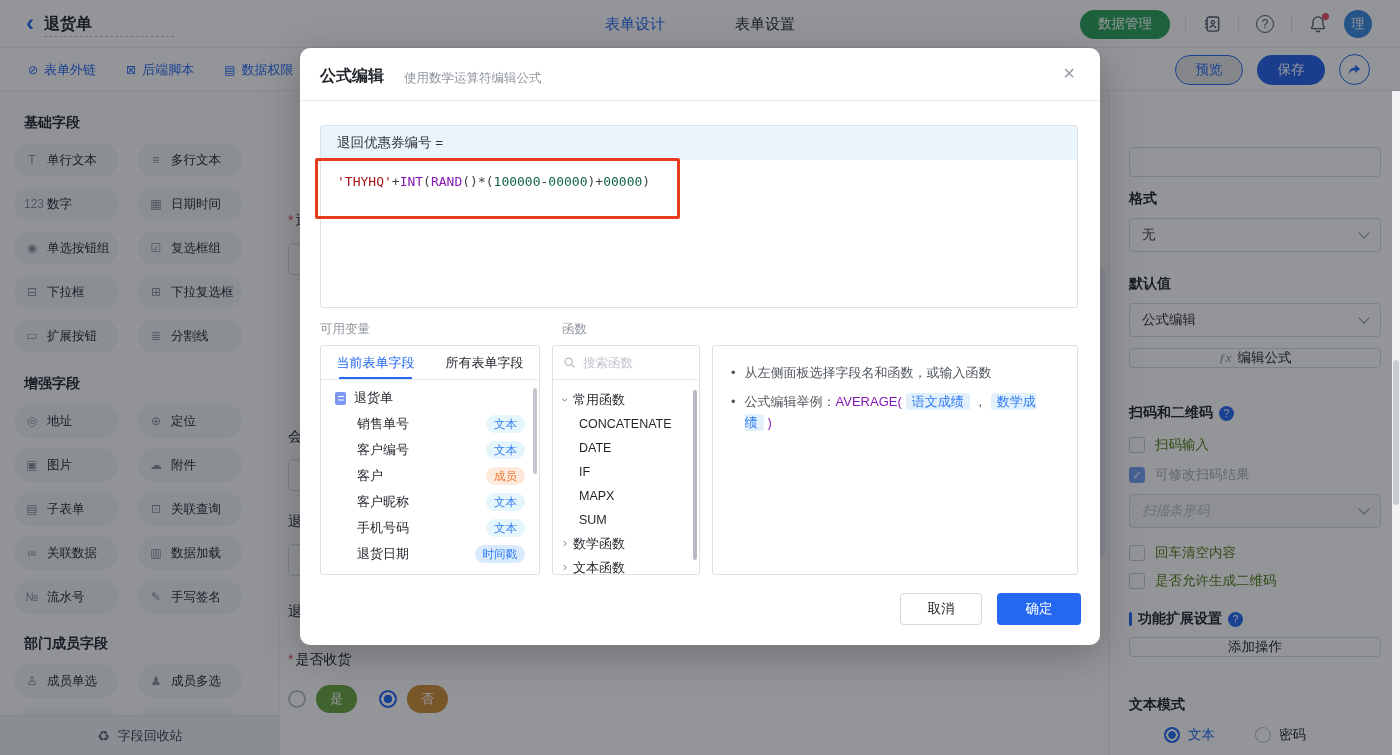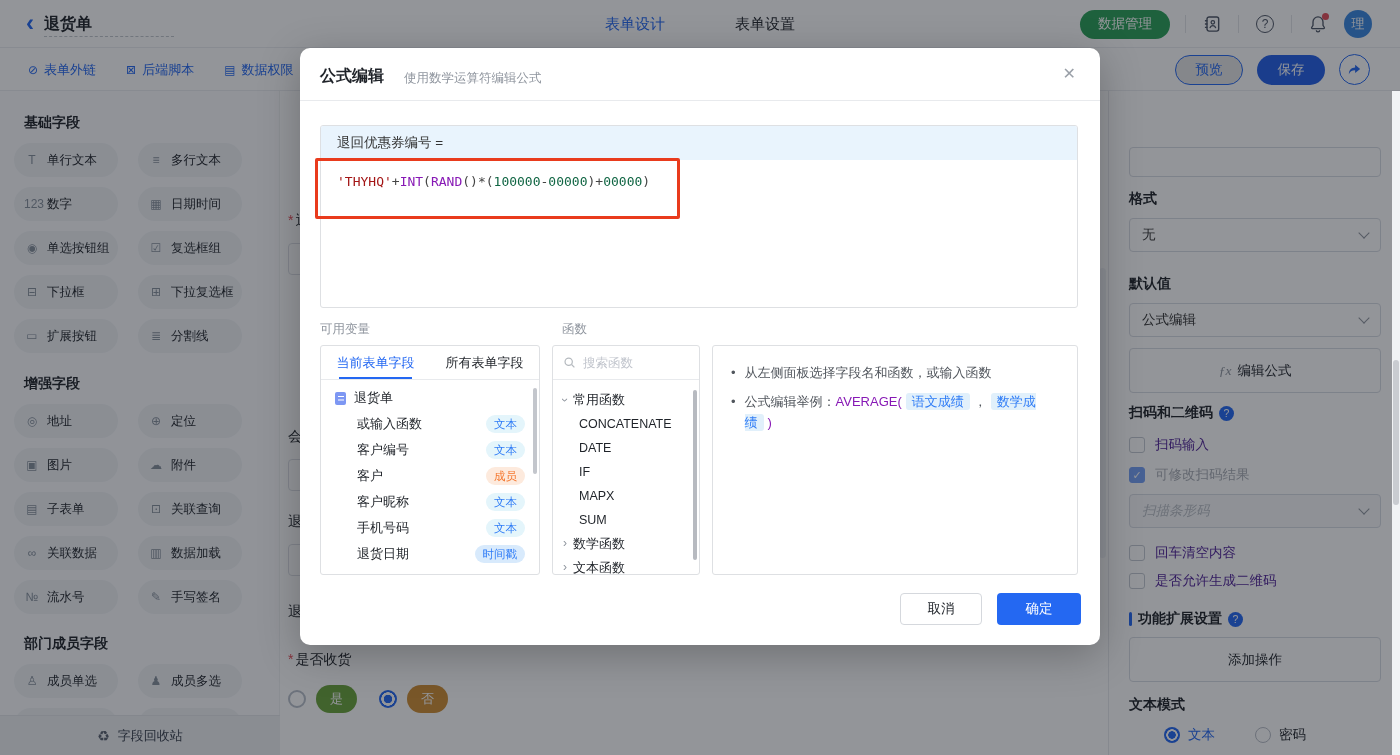--- a/index.html
+++ b/index.html
@@ -66,29 +66,29 @@
 .rightpanel { position:absolute; left:1108px; top:91px; width:292px; height:664px; background:#fff; border-left:1px solid #e8eaed; }
 .rp-tabs { position:absolute; left:0; top:0; width:100%; height:52px; border-bottom:1px solid #e5e6eb; display:flex; justify-content:center; gap:70px; align-items:center; }
 .rp-tab { font-size:14px; color:#1f2329; cursor:pointer; position:relative; height:52px; display:flex; align-items:center; }
 .rp-tab.active { color:#2468f2; }
 .rp-tab.active::after { content:""; position:absolute; left:-10px; right:-10px; bottom:0; height:3px; background:#2468f2; border-radius:2px; }
 .rp-input { position:absolute; left:20px; top:56px; width:252px; height:30px; border:1px solid #d8dce3; border-radius:4px; background:#fff; }
 .rp-label { position:absolute; left:20px; font-size:14px; font-weight:700; color:#1f2329; }
 .rp-select { position:absolute; left:20px; width:252px; height:34px; border:1px solid #d8dce3; border-radius:4px; background:#fff; font-size:13.5px; color:#333; display:flex; align-items:center; padding:0 12px; justify-content:space-between; cursor:pointer; }
 .rp-select.disabled { background:#f7f8fa; color:#b9bdc4;font-style:italic; }
 .chev { width:8px; height:8px; border-right:1.5px solid #8f959e; border-bottom:1.5px solid #8f959e; transform:rotate(45deg); margin-top:-4px; flex:none; }
-.rp-btn { position:absolute; left:20px; width:252px; height:45px; border:1px solid #d8dce3; border-radius:4px; background:#fff; font-size:13.5px; color:#1f2329; display:flex; align-items:center; justify-content:center; gap:6px; cursor:pointer; }
+.rp-btn { position:absolute; left:20px; width:252px; height:20px; border:1px solid #d8dce3; border-radius:4px; background:#fff; font-size:13.5px; color:#1f2329; display:flex; align-items:center; justify-content:center; gap:6px; cursor:pointer; }
 .fx { color:#8f959e; font-style:italic; font-family:"Liberation Serif","DejaVu Serif",serif; }
 .rp-sec { position:absolute; left:20px; font-size:14px; font-weight:700; color:#1f2329; display:flex; align-items:center; gap:6px; }
 .rp-sec .bar { width:3px; height:14px; background:#2468f2; border-radius:2px; }
 .qmark { width:15px; height:15px; border-radius:50%; background:#2468f2; color:#fff; font-size:10.5px; display:flex; align-items:center; justify-content:center; font-weight:400; }
 .rp-check { position:absolute; left:20px; display:flex; align-items:center; gap:10px; cursor:pointer; }
 .cb { width:16px; height:16px; border:1.5px solid #c4c9d1; border-radius:3px; background:#fff; font-size:11px; color:#fff; display:flex; align-items:center; justify-content:center; flex:none; }
 .cb.checked { background:#2468f2; border-color:#2468f2; opacity:.62; }
-.cb-label { font-size:13.5px; color:#4c1d95; }
+.cb-label { font-size:13.5px; color:#4d7c0f; }
 .rp-check.disabled .cb-label { color:#a9adb5; }
 .rp-radios { position:absolute; left:55px; display:flex; gap:40px; }
 .rp-radio { display:flex; align-items:center; gap:8px; cursor:pointer; }
 .r16 { width:16px; height:16px; border-radius:50%; border:1.5px solid #b9bec7; background:#fff; flex:none; }
 .r16.sel { border:none; background:radial-gradient(circle at center,#2468f2 0 3.5px,#fff 4px 5.5px,#2468f2 6px 8px); }
 .rp-radio .lbl { font-size:13.5px; color:#1f2329; }
 .rp-radio.sel .lbl { color:#2468f2; }
 
 
 .overlay { position:absolute; inset:0; background:rgba(16,20,28,0.45); z-index:10; }
@@ -440,21 +440,21 @@
       <div class="vp-tabs" id="vp-tabs">
           <div class="vp-tab active">当前表单字段</div>
           <div class="vp-tab">所有表单字段</div>
         </div>
       <div class="vp-list" id="vp-list">
           <div class="vp-row root">
             <span class="doc-ic"></span>
             <span class="vp-name">退货单</span>
           </div>
           <div class="vp-row">
-            <span class="vp-name">或输入函数</span>
+            <span class="vp-name">销售单号</span>
             <span class="badge text">文本</span>
           </div>
           <div class="vp-row">
             <span class="vp-name">客户编号</span>
             <span class="badge text">文本</span>
           </div>
           <div class="vp-row">
             <span class="vp-name">客户</span>
             <span class="badge member">成员</span>
           </div>

